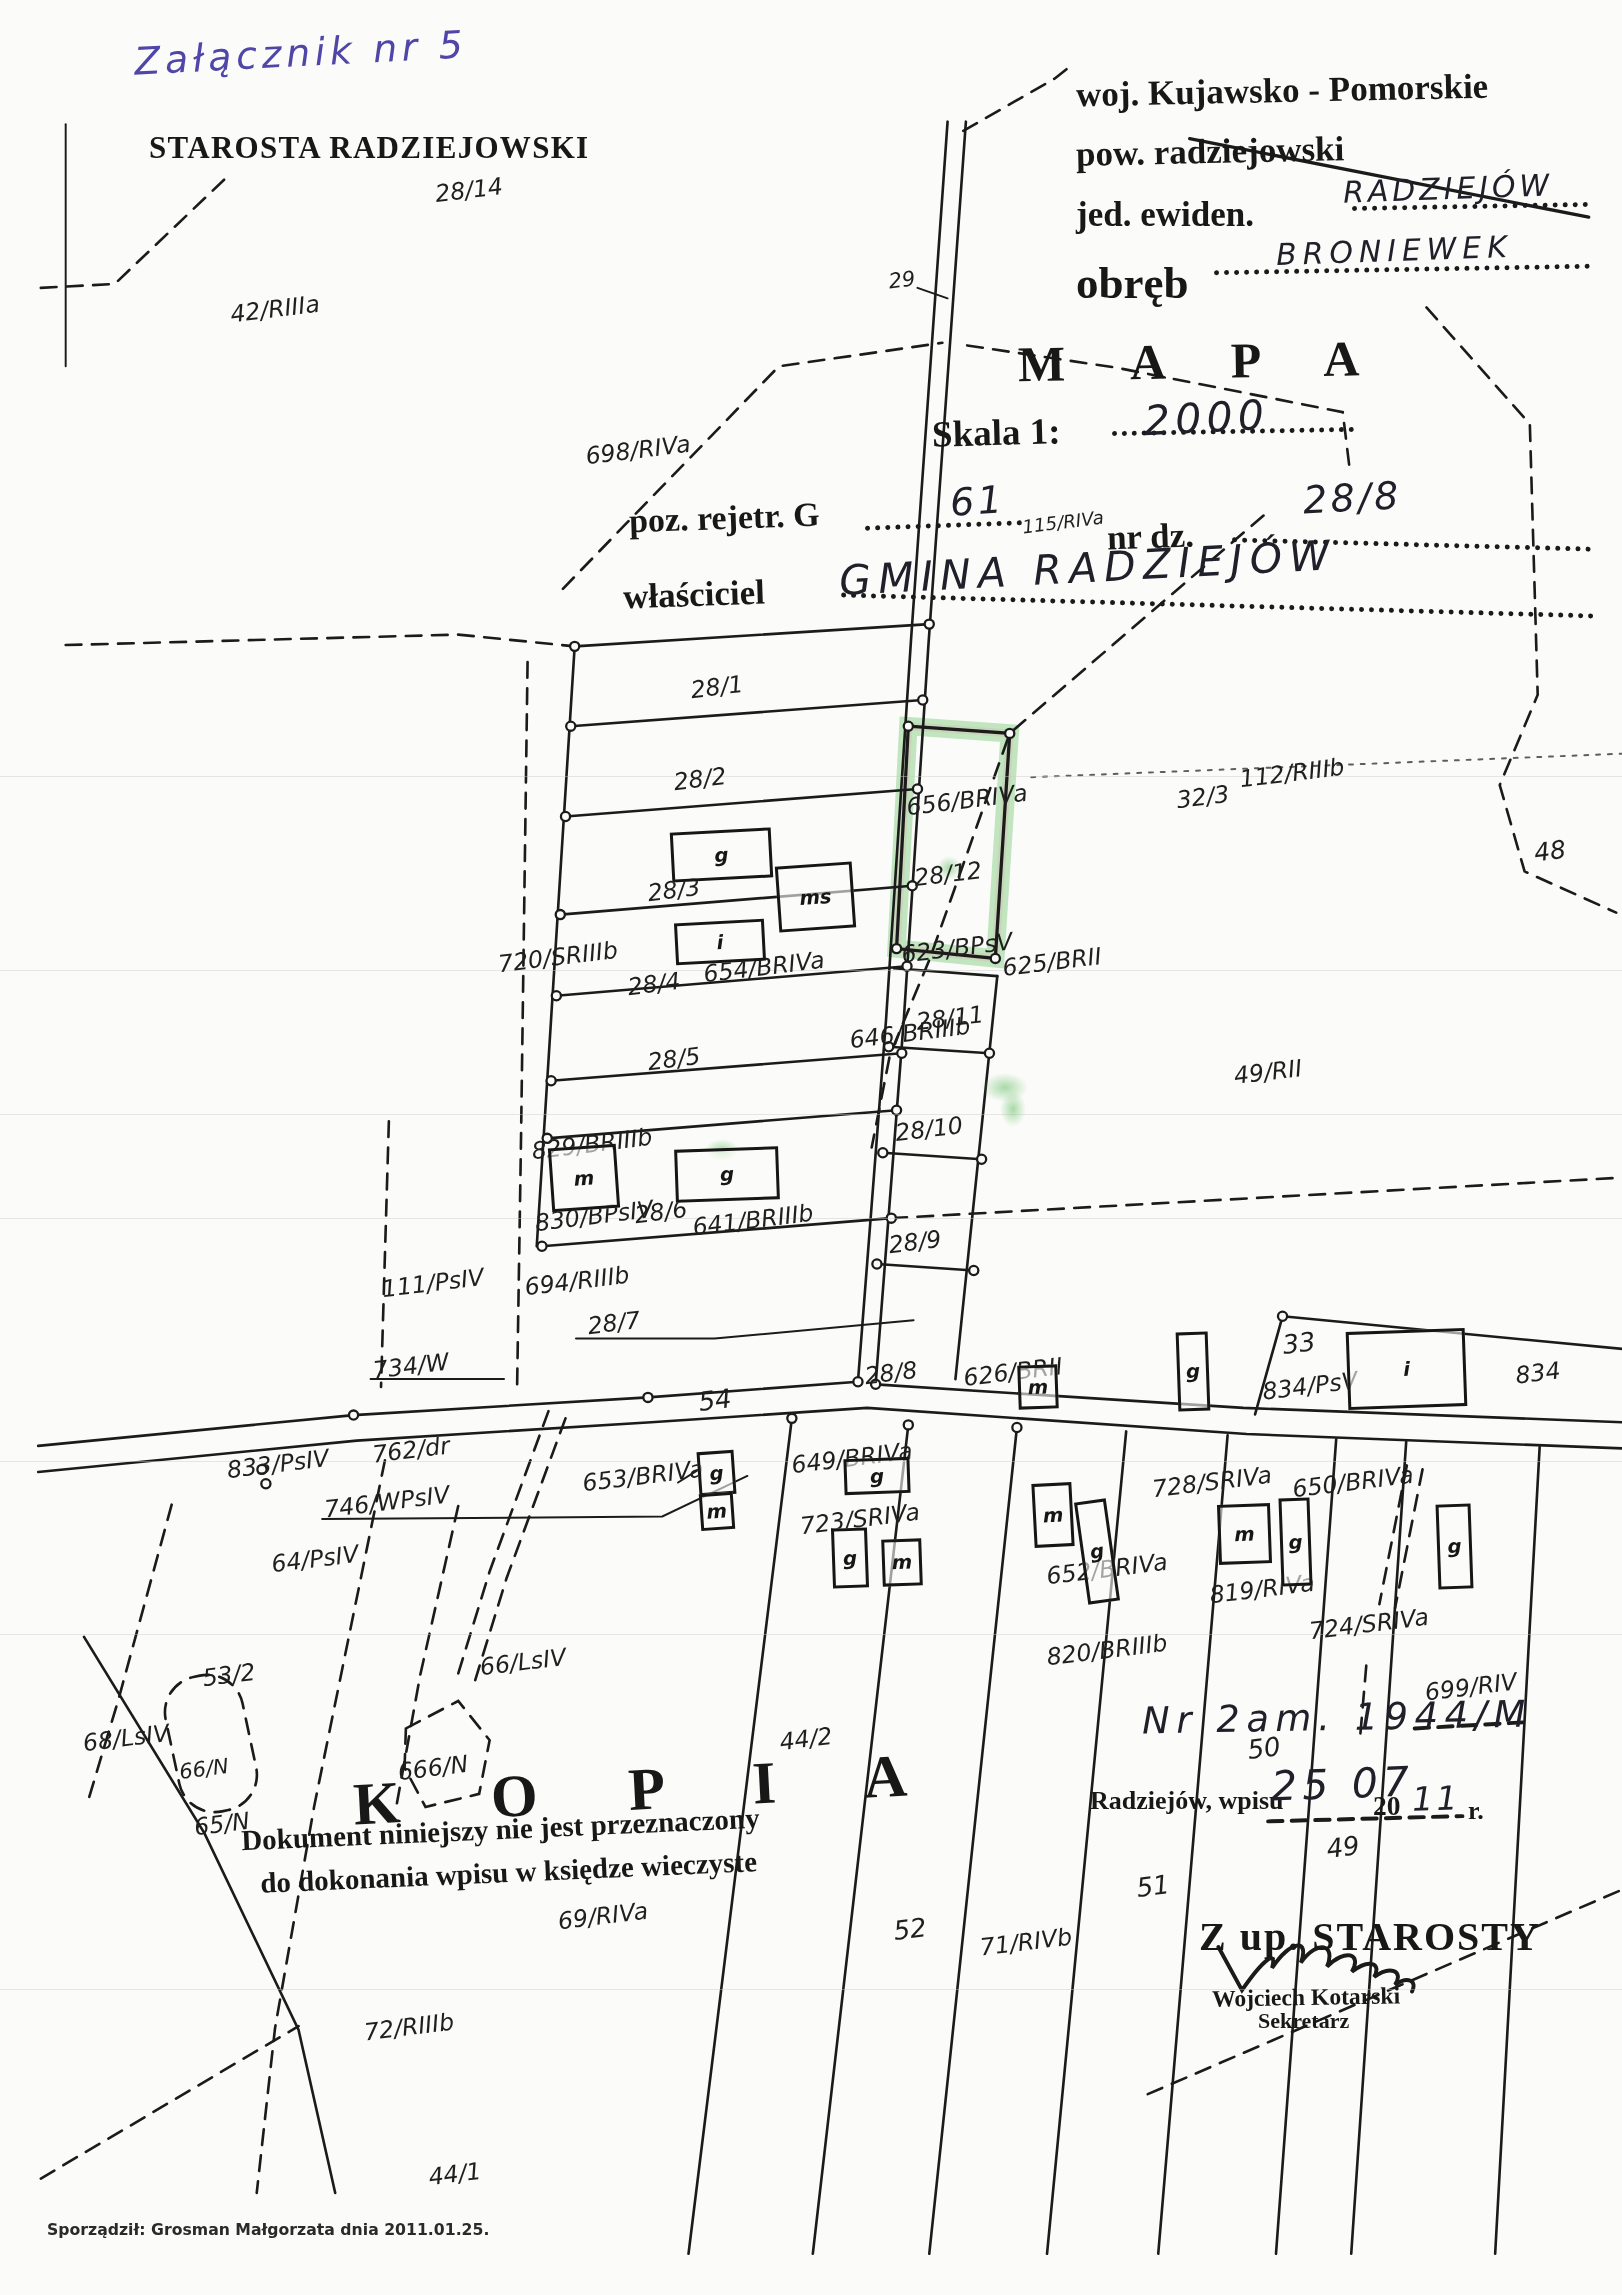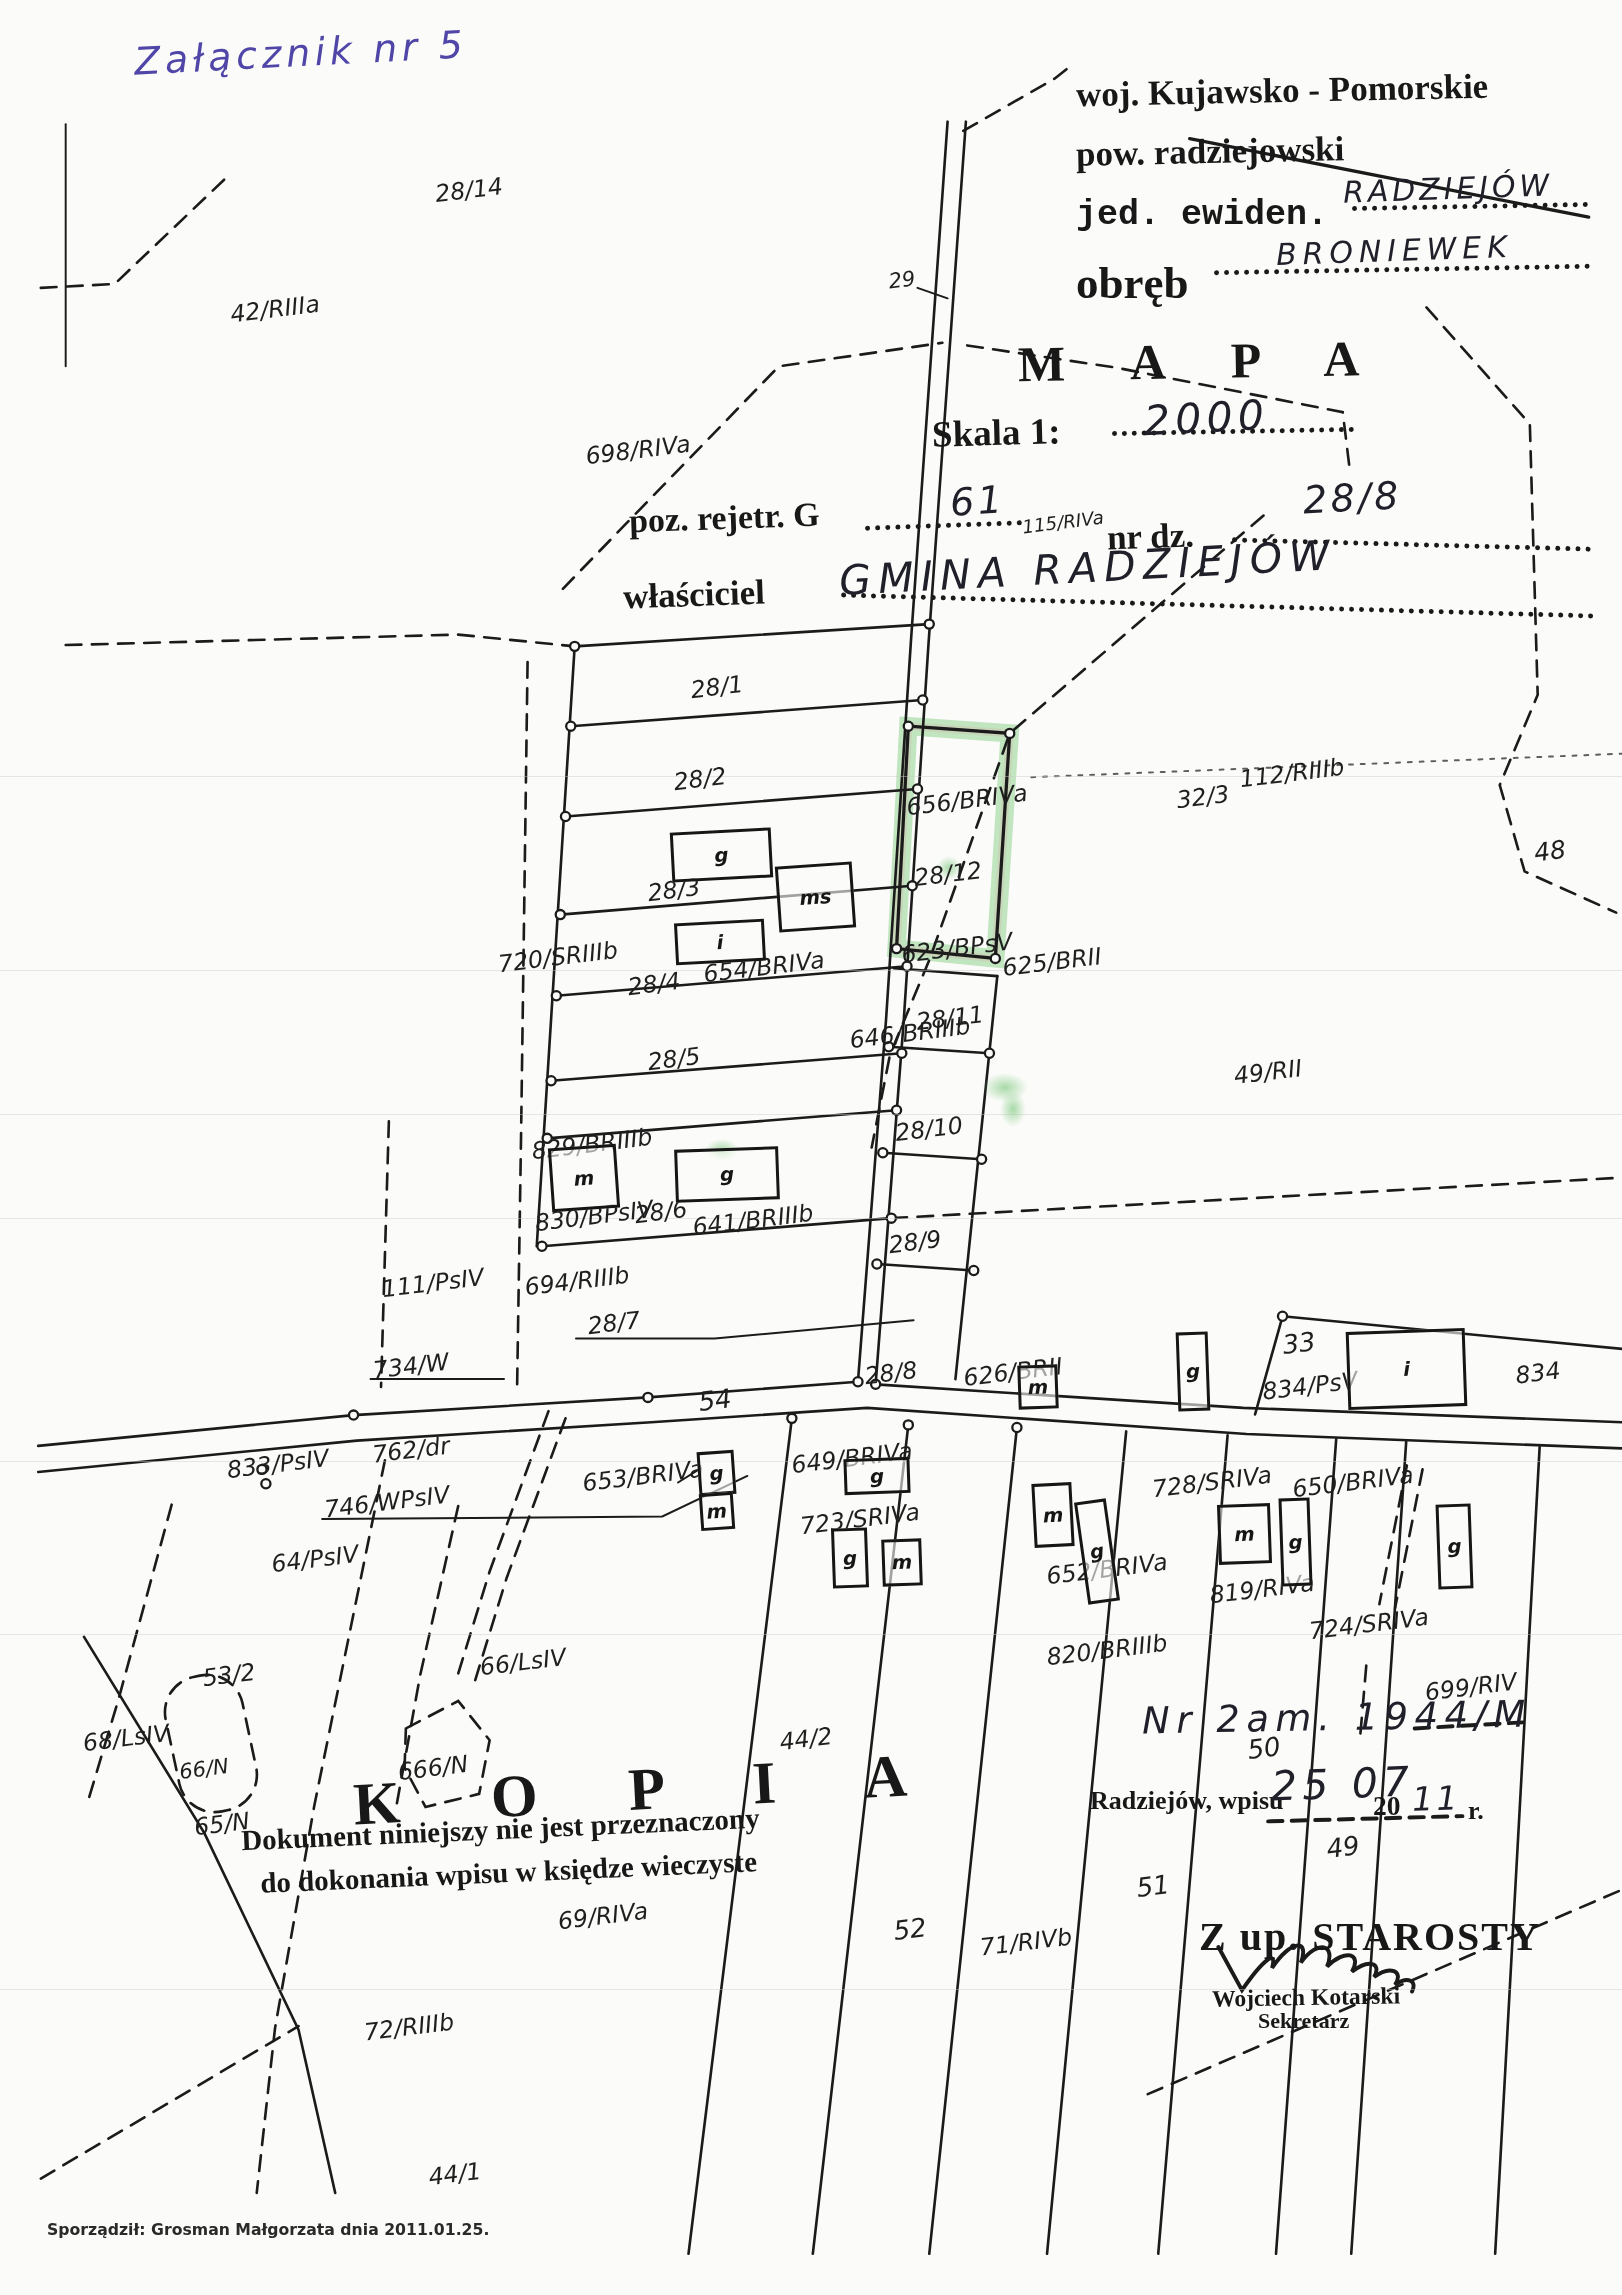--- a/index.html
+++ b/index.html
@@ -300,24 +300,25 @@
       <div class="bldg" style="left: 1280px; top: 1498px; width: 25px; height: 82px; transform: rotate(-2deg);">
         <span>g</span>
       </div>
       <div class="bldg" style="left: 1437px; top: 1504px; width: 29px; height: 79px; transform: rotate(-2deg);">
         <span>g</span>
       </div>
     </div>
 
   <div class="hand" style="left: 134px; top: 31px; font-size: 38px; letter-spacing: 4.6px; transform: rotate(-3deg); color: rgb(79, 70, 168);">Załącznik  nr  5</div>
 
+  <div class="stamp" style="left:149px;top:130px;font-size:31px;letter-spacing:1.3px;">STAROSTA RADZIEJOWSKI</div>
 
   <div class="stamp" style="left:1076px;top:71px;font-size:35px;transform:rotate(-1.2deg);">woj. Kujawsko - Pomorskie</div>
   <div class="stamp" style="left:1076px;top:132px;font-size:35px;transform:rotate(-1.2deg);">pow. radziejowski</div>
-  <div class="stamp" style="left:1076px;top:195px;font-size:35px;font-family:Liberation Mono, monospace;">jed. ewiden.</div>
+  <div class="stamp" style="left:1076px;top:195px;font-size:35px;">jed. ewiden.</div>
   <div class="dots" style="left:1352px;top:204px;width:236px;transform:rotate(-1deg);"></div>
   <div class="hand" style="left:1343px;top:171px;font-size:30px;letter-spacing:3.9px;transform:rotate(-2deg);">RADZIEJÓW</div>
   <div class="stamp" style="left:1076px;top:257px;font-size:45px;">obręb</div>
   <div class="dots" style="left:1214px;top:267px;width:376px;transform:rotate(-1deg);"></div>
   <div class="hand" style="left:1276px;top:233px;font-size:30px;letter-spacing:5.9px;transform:rotate(-2deg);">BRONIEWEK</div>
 
   <div class="stamp" style="left:1018px;top:332px;font-size:50px;letter-spacing:27.5px;transform:rotate(-1deg);">M A P A</div>
   <div class="stamp" style="left:932px;top:411px;font-size:37px;transform:rotate(-1.5deg);">Skala 1:</div>
   <div class="dots" style="left:1112px;top:429px;width:242px;transform:rotate(-1deg);"></div>
   <div class="hand" style="left:1144px;top:394px;font-size:41px;letter-spacing:5.2px;transform:rotate(-3deg);">2000</div>

